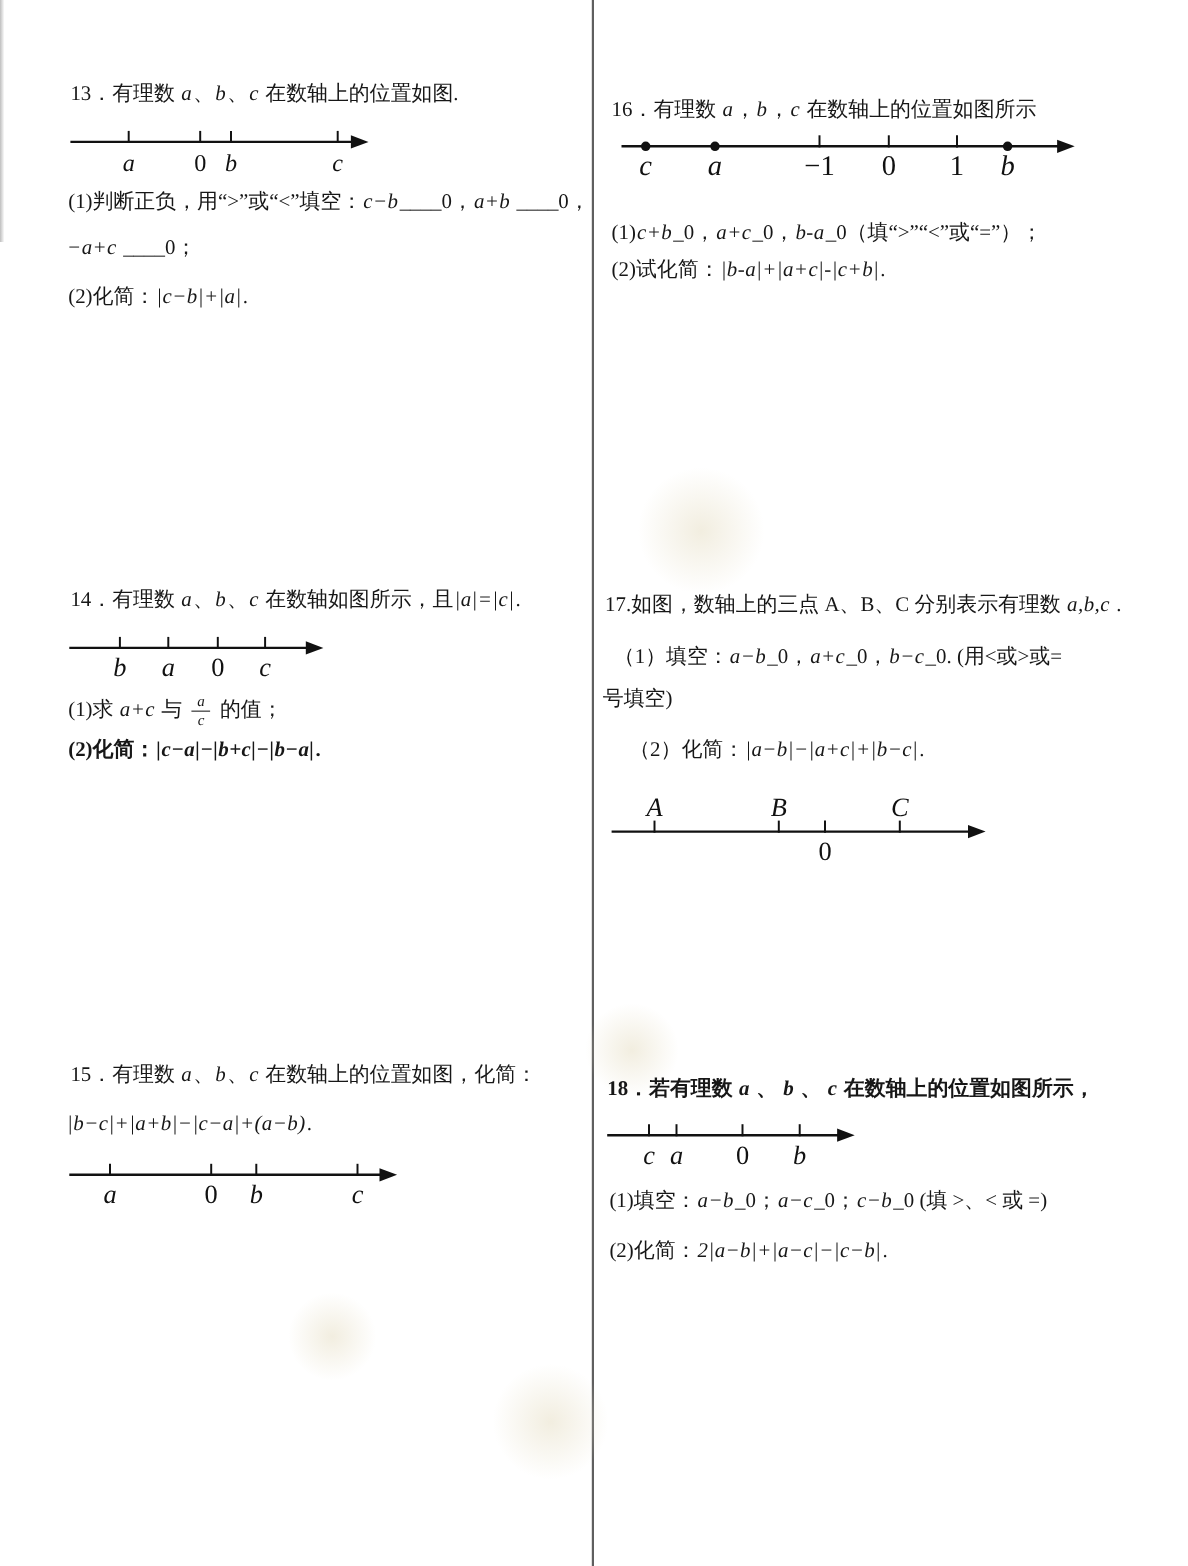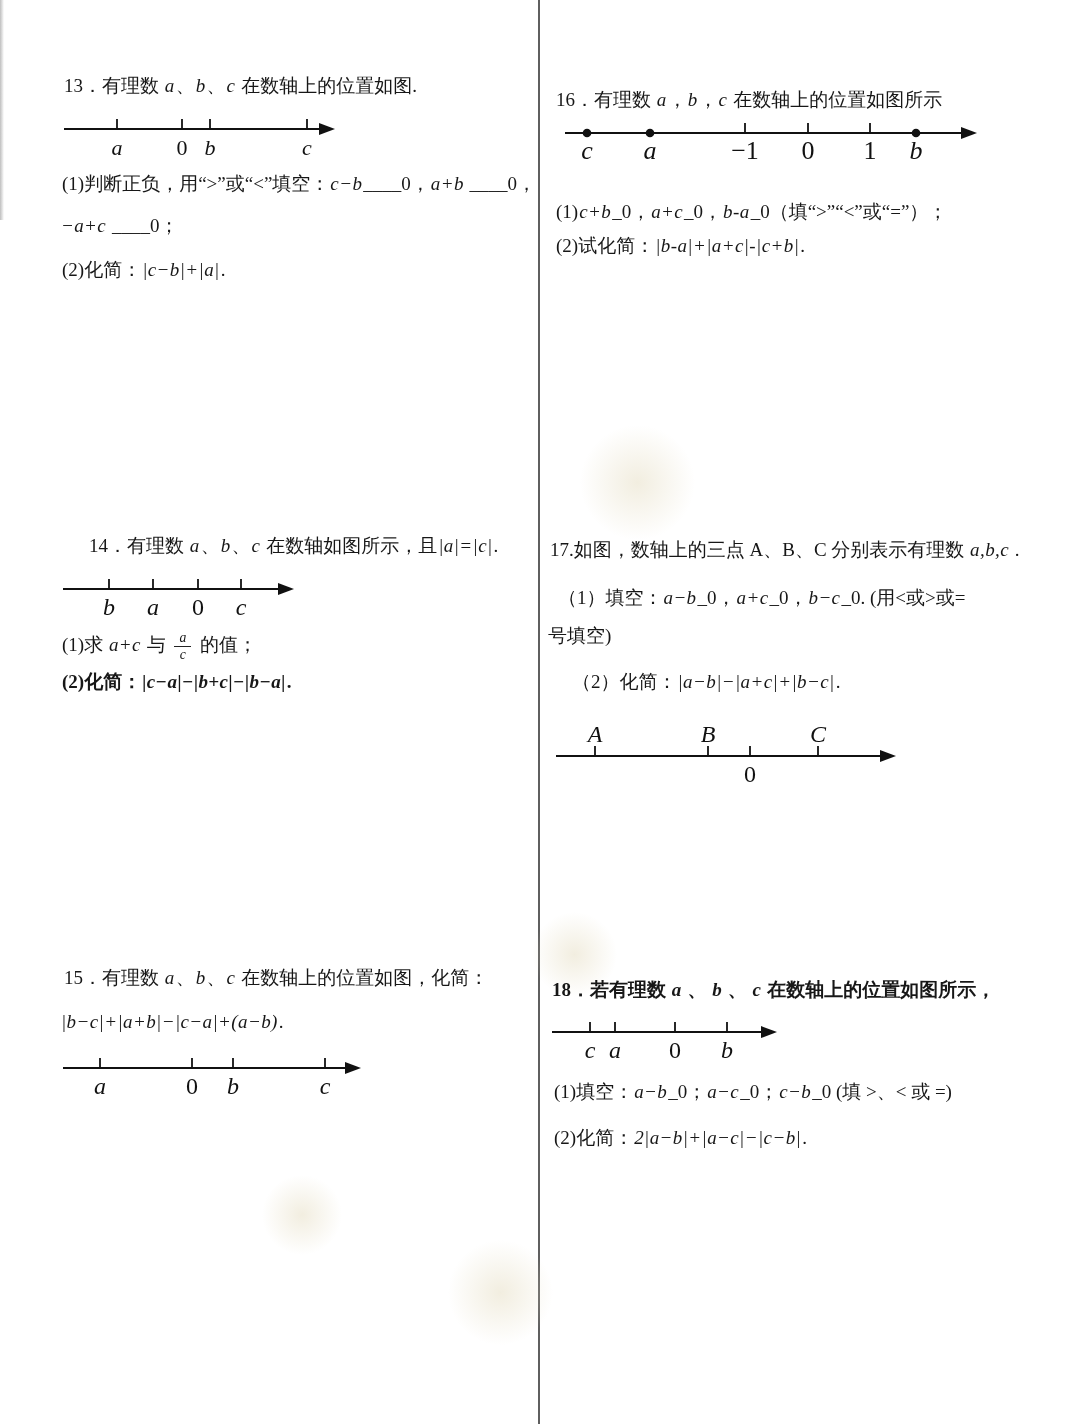--- a/index.html
+++ b/index.html
@@ -98,21 +98,21 @@
         <line x1="317" y1="11" x2="317" y2="22" stroke="#111" stroke-width="1.8"></line>
         <text x="317" y="47" text-anchor="middle" font-size="26">1</text>
         <circle cx="363" cy="21" r="4.3" fill="#111"></circle>
         <text x="363" y="47" text-anchor="middle" font-size="26" font-style="italic">b</text>
       </svg>
     <div class="line" style="left:556px;top:198px;"><span class="t">(1)</span><span class="m">c+b</span><span class="t">_0，</span><span class="m">a+c</span><span class="t">_0，</span><span class="m">b-a</span><span class="t">_0（填“&gt;”“&lt;”或“=”）；</span></div>
     <div class="line" style="left:556px;top:232px;"><span class="t">(2)试化简：</span><span class="m">|b-a|+|a+c|-|c+b|</span><span class="t">.</span></div>
   </section>
 
   <section>
-    <div class="line" style="left:64px;top:532px;margin-left:25px;"><span class="t">14．有理数 </span><span class="m">a</span><span class="t">、</span><span class="m">b</span><span class="t">、</span><span class="m">c</span><span class="t"> 在数轴如图所示，且</span><span class="m">|a|=|c|</span><span class="t">.</span></div>
+    <div class="line" style="left:64px;top:532px;"><span class="t">14．有理数 </span><span class="m">a</span><span class="t">、</span><span class="m">b</span><span class="t">、</span><span class="m">c</span><span class="t"> 在数轴如图所示，且</span><span class="m">|a|=|c|</span><span class="t">.</span></div>
     <svg class="numberline" style="left:58px;top:568px;" width="250" height="52" viewBox="0 0 250 52">
         <line x1="5" y1="21" x2="224" y2="21" stroke="#111" stroke-width="2.2"></line>
         <polygon points="236,21 220,15 220,27" fill="#111"></polygon>
         <line x1="51" y1="11" x2="51" y2="22" stroke="#111" stroke-width="1.8"></line>
         <text x="51" y="47" text-anchor="middle" font-size="24" font-style="italic">b</text>
         <line x1="95" y1="11" x2="95" y2="22" stroke="#111" stroke-width="1.8"></line>
         <text x="95" y="47" text-anchor="middle" font-size="24" font-style="italic">a</text>
         <line x1="140" y1="11" x2="140" y2="22" stroke="#111" stroke-width="1.8"></line>
         <text x="140" y="47" text-anchor="middle" font-size="24">0</text>
         <line x1="183" y1="11" x2="183" y2="22" stroke="#111" stroke-width="1.8"></line>

